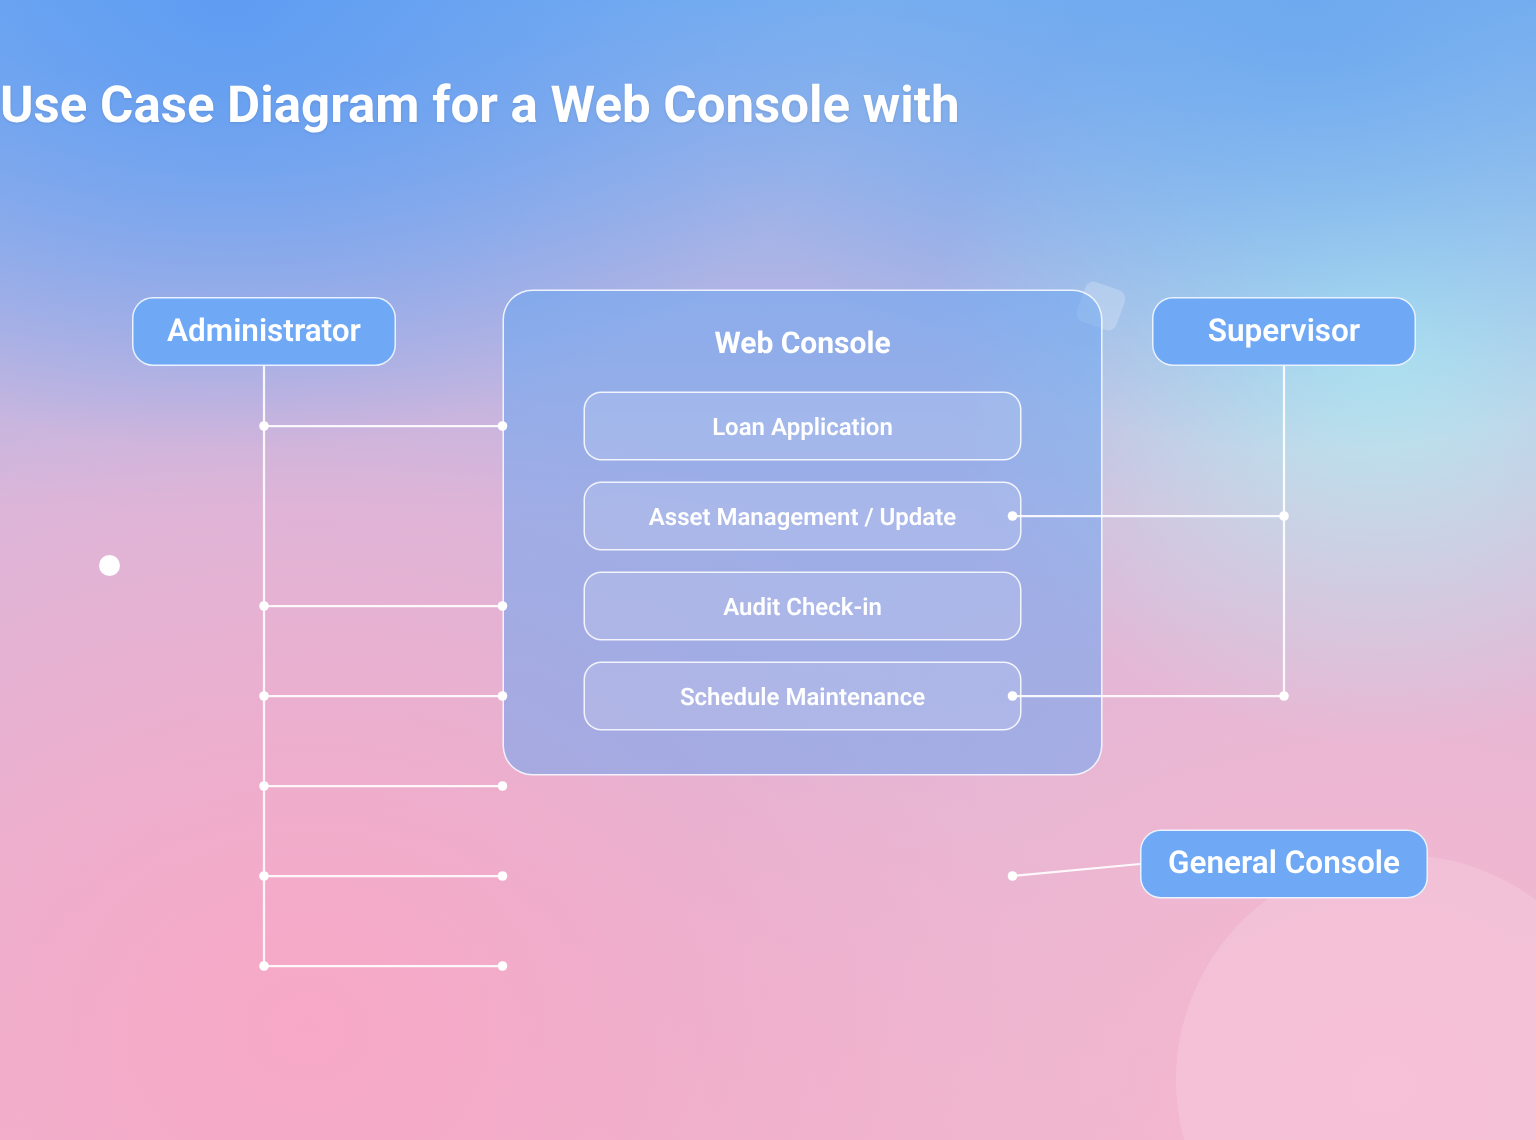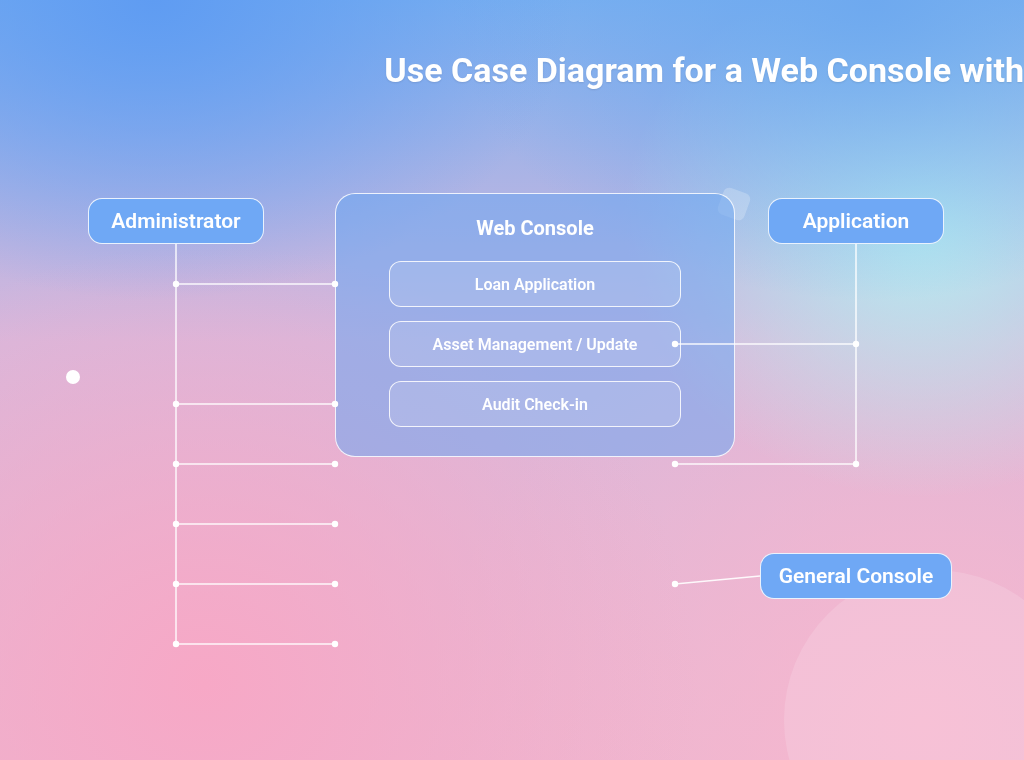--- a/index.html
+++ b/index.html
@@ -54,21 +54,21 @@
     right: -60px;
     bottom: -110px;
   }
 
   
   .title {
     position: absolute;
     top: 48px;
     left: 0;
     right: 0;
-    text-align: right;
+    text-align: left;
     font-weight: 700;
     font-size: 34px;
     line-height: 1.3;
     text-shadow: 0 1px 2px rgba(0,0,0,0.1);
   }
 
   
   .pill {
     position: absolute;
     box-sizing: border-box;
@@ -133,37 +133,40 @@
 
 <div class="title">
   <span>Use Case Diagram for a Web Console with</span><br>
 </div>
 
 <div id="actor-admin" class="pill actor" style="left:88px; top:198px;">
   <span>Administrator</span>
 </div>
 
 <div id="actor-sup" class="pill actor" style="left:768px; top:198px;">
-  <span>Application</span>
+  <span>Supervisor</span>
 </div>
 
 <div id="actor-emp" class="pill actor" style="left:760px; top:553px; width:192px;">
   <span>General Console</span>
 </div>
 
 <div id="system" class="system" style="left:335px; top:193px; width:400px;">
   <div class="system-title">Web Console</div>
   <div id="uc3" class="usecase">
       <span>Loan Application</span>
     </div>
   <div id="uc4" class="usecase">
       <span>Asset Management / Update</span>
     </div>
   <div id="uc6" class="usecase">
       <span>Audit Check-in</span>
+    </div>
+  <div id="uc7" class="usecase">
+      <span>Schedule Maintenance</span>
     </div>
 </div>
 
 <svg id="conn" class="lines" width="1024" height="760">
     <path d="M 176 244 L 176 644" fill="none" stroke="rgba(255,255,255,0.9)" stroke-width="1.5"></path>
     <path d="M 176 284 L 335 284" fill="none" stroke="rgba(255,255,255,0.9)" stroke-width="1.5"></path>
     <circle cx="176" cy="284" r="3.2" fill="#fff"></circle>
     <circle cx="335" cy="284" r="3.2" fill="#fff"></circle>
     <path d="M 176 404 L 335 404" fill="none" stroke="rgba(255,255,255,0.9)" stroke-width="1.5"></path>
     <circle cx="176" cy="404" r="3.2" fill="#fff"></circle>

